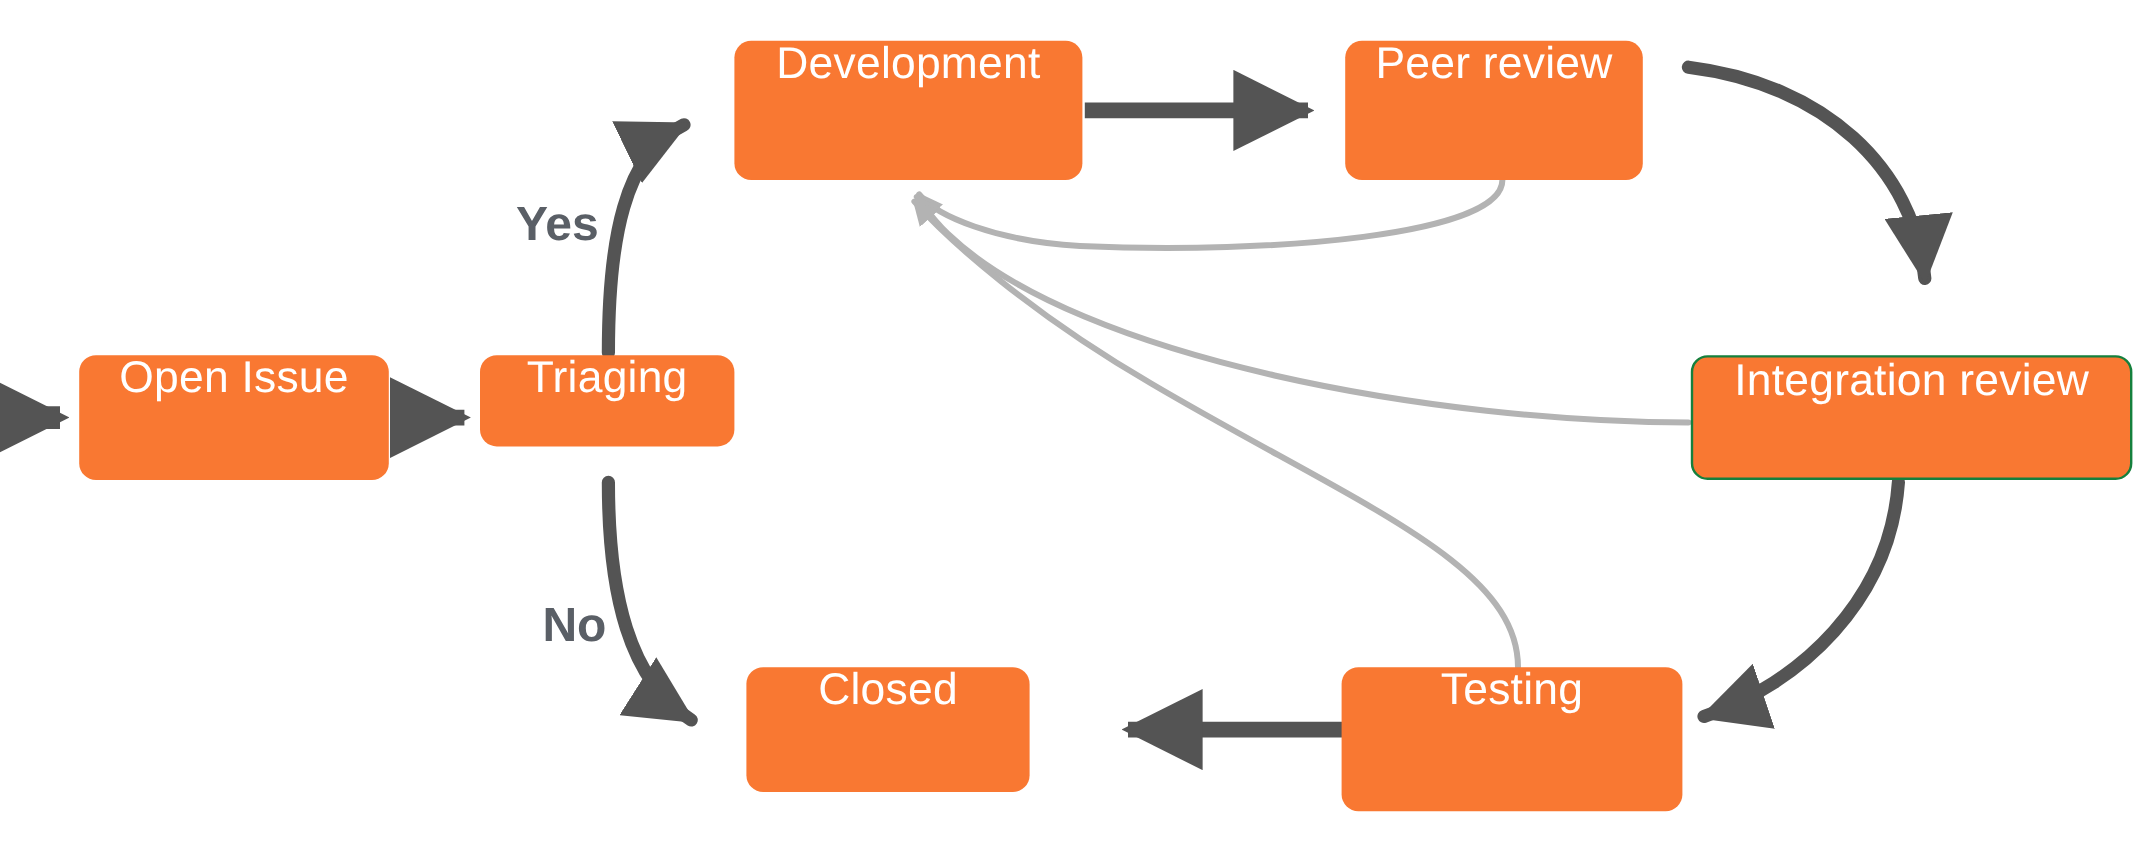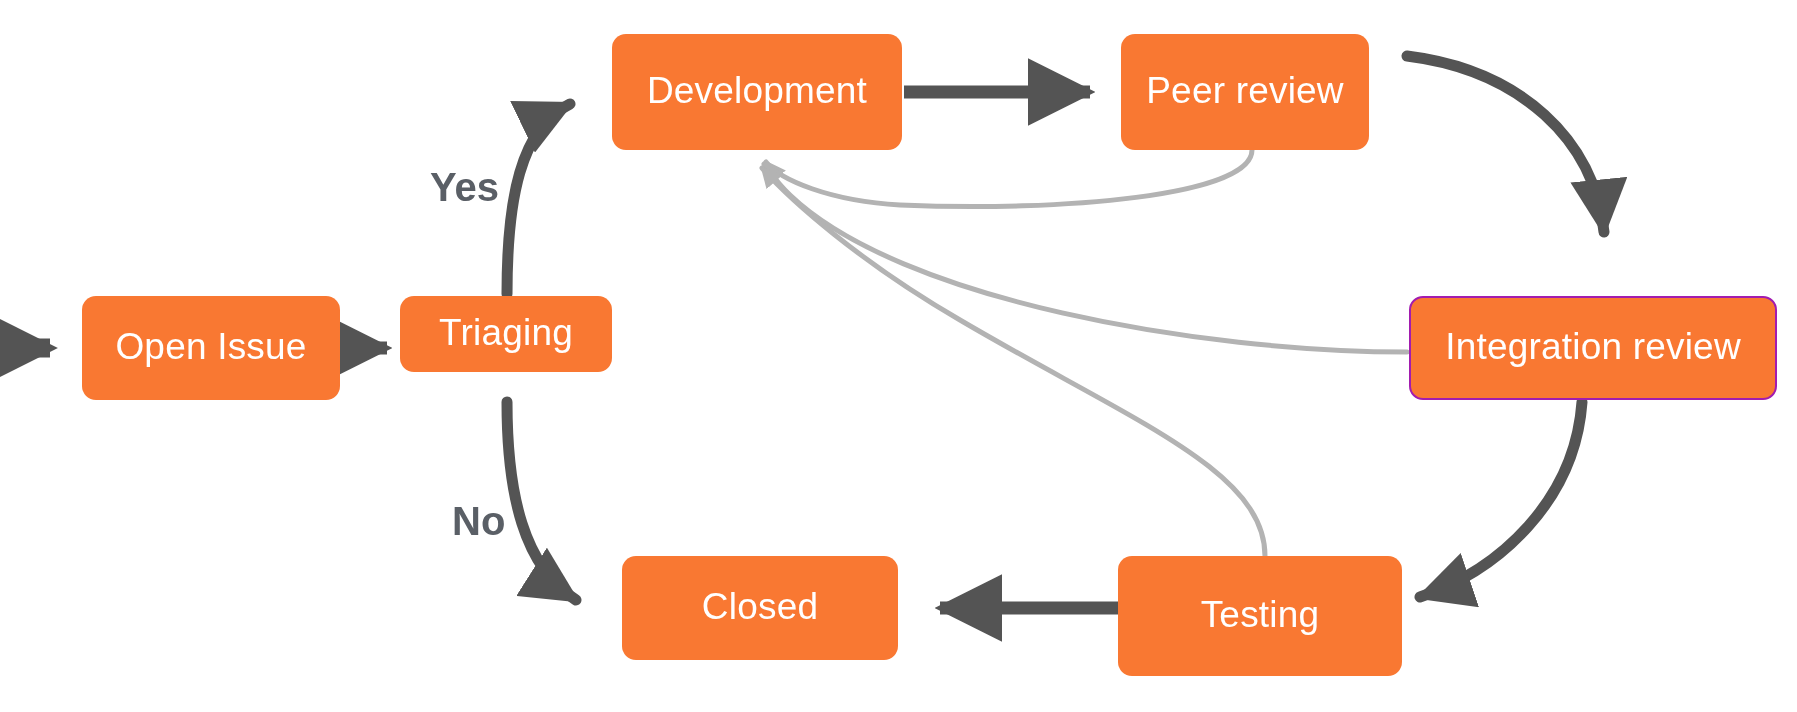--- a/index.html
+++ b/index.html
@@ -23,31 +23,30 @@
     top: 0;
     width: 1797px;
     height: 712px;
   }
   .node {
     position: absolute;
     box-sizing: border-box;
     background: #f97832;
     border-radius: 14px;
     display: flex;
-    align-items: center;
     justify-content: center;
     color: #ffffff;
     font-size: 37px;
     font-weight: 400;
     letter-spacing: 0.2px;
     line-height: 1;
     user-select: none;
   }
   .node.bordered {
-    border: 2px solid #a21caf;
+    border: 2px solid #15803d;
   }
   .node-label {
     display: block;
     white-space: nowrap;
     padding-bottom: 3px;
   }
   .edge-label {
     position: absolute;
     color: #5a5f66;
     font-size: 40px;
@@ -111,21 +110,21 @@
     <g>
       <path d="M 1407 352 C 1200 352 900 300 790 195 C 778 184 770 172 764 164" stroke="#b3b3b3" stroke-width="5" fill="none" stroke-linecap="round" marker-end="url(#arrow-light)"></path>
     </g>
 
     <g>
       <path d="M 1265 556 C 1265 470 1130 420 960 320 C 860 262 790 200 762 168" stroke="#b3b3b3" stroke-width="5" fill="none" stroke-linecap="round" marker-end="url(#arrow-light)"></path>
     </g>
   </svg>
 
   <div id="node-layer">
-    <div class="node" style="left:66px; top:296px; width:258px; height:104px;margin-left:16px;">
+    <div class="node" style="left:66px; top:296px; width:258px; height:104px;">
       <span class="node-label">Open Issue</span>
     </div>
 
     <div class="node" style="left:400px; top:296px; width:212px; height:76px;">
       <span class="node-label">Triaging</span>
     </div>
 
     <div class="node" style="left:612px; top:34px; width:290px; height:116px;">
       <span class="node-label">Development</span>
     </div>
@@ -135,21 +134,21 @@
     </div>
 
     <div class="node bordered" style="left:1409px; top:296px; width:368px; height:104px;">
       <span class="node-label">Integration review</span>
     </div>
 
     <div class="node" style="left:1118px; top:556px; width:284px; height:120px;">
       <span class="node-label">Testing</span>
     </div>
 
-    <div class="node" style="left:622px; top:556px; width:276px; height:104px;">
+    <div class="node" style="left:622px; top:556px; width:236px; height:104px;">
       <span class="node-label">Closed</span>
     </div>
   </div>
 
   <div id="label-layer">
     <span class="edge-label" style="left:430px; top:167px;">Yes</span>
     <span class="edge-label" style="left:452px; top:501px;">No</span>
   </div>
 
 </div>

